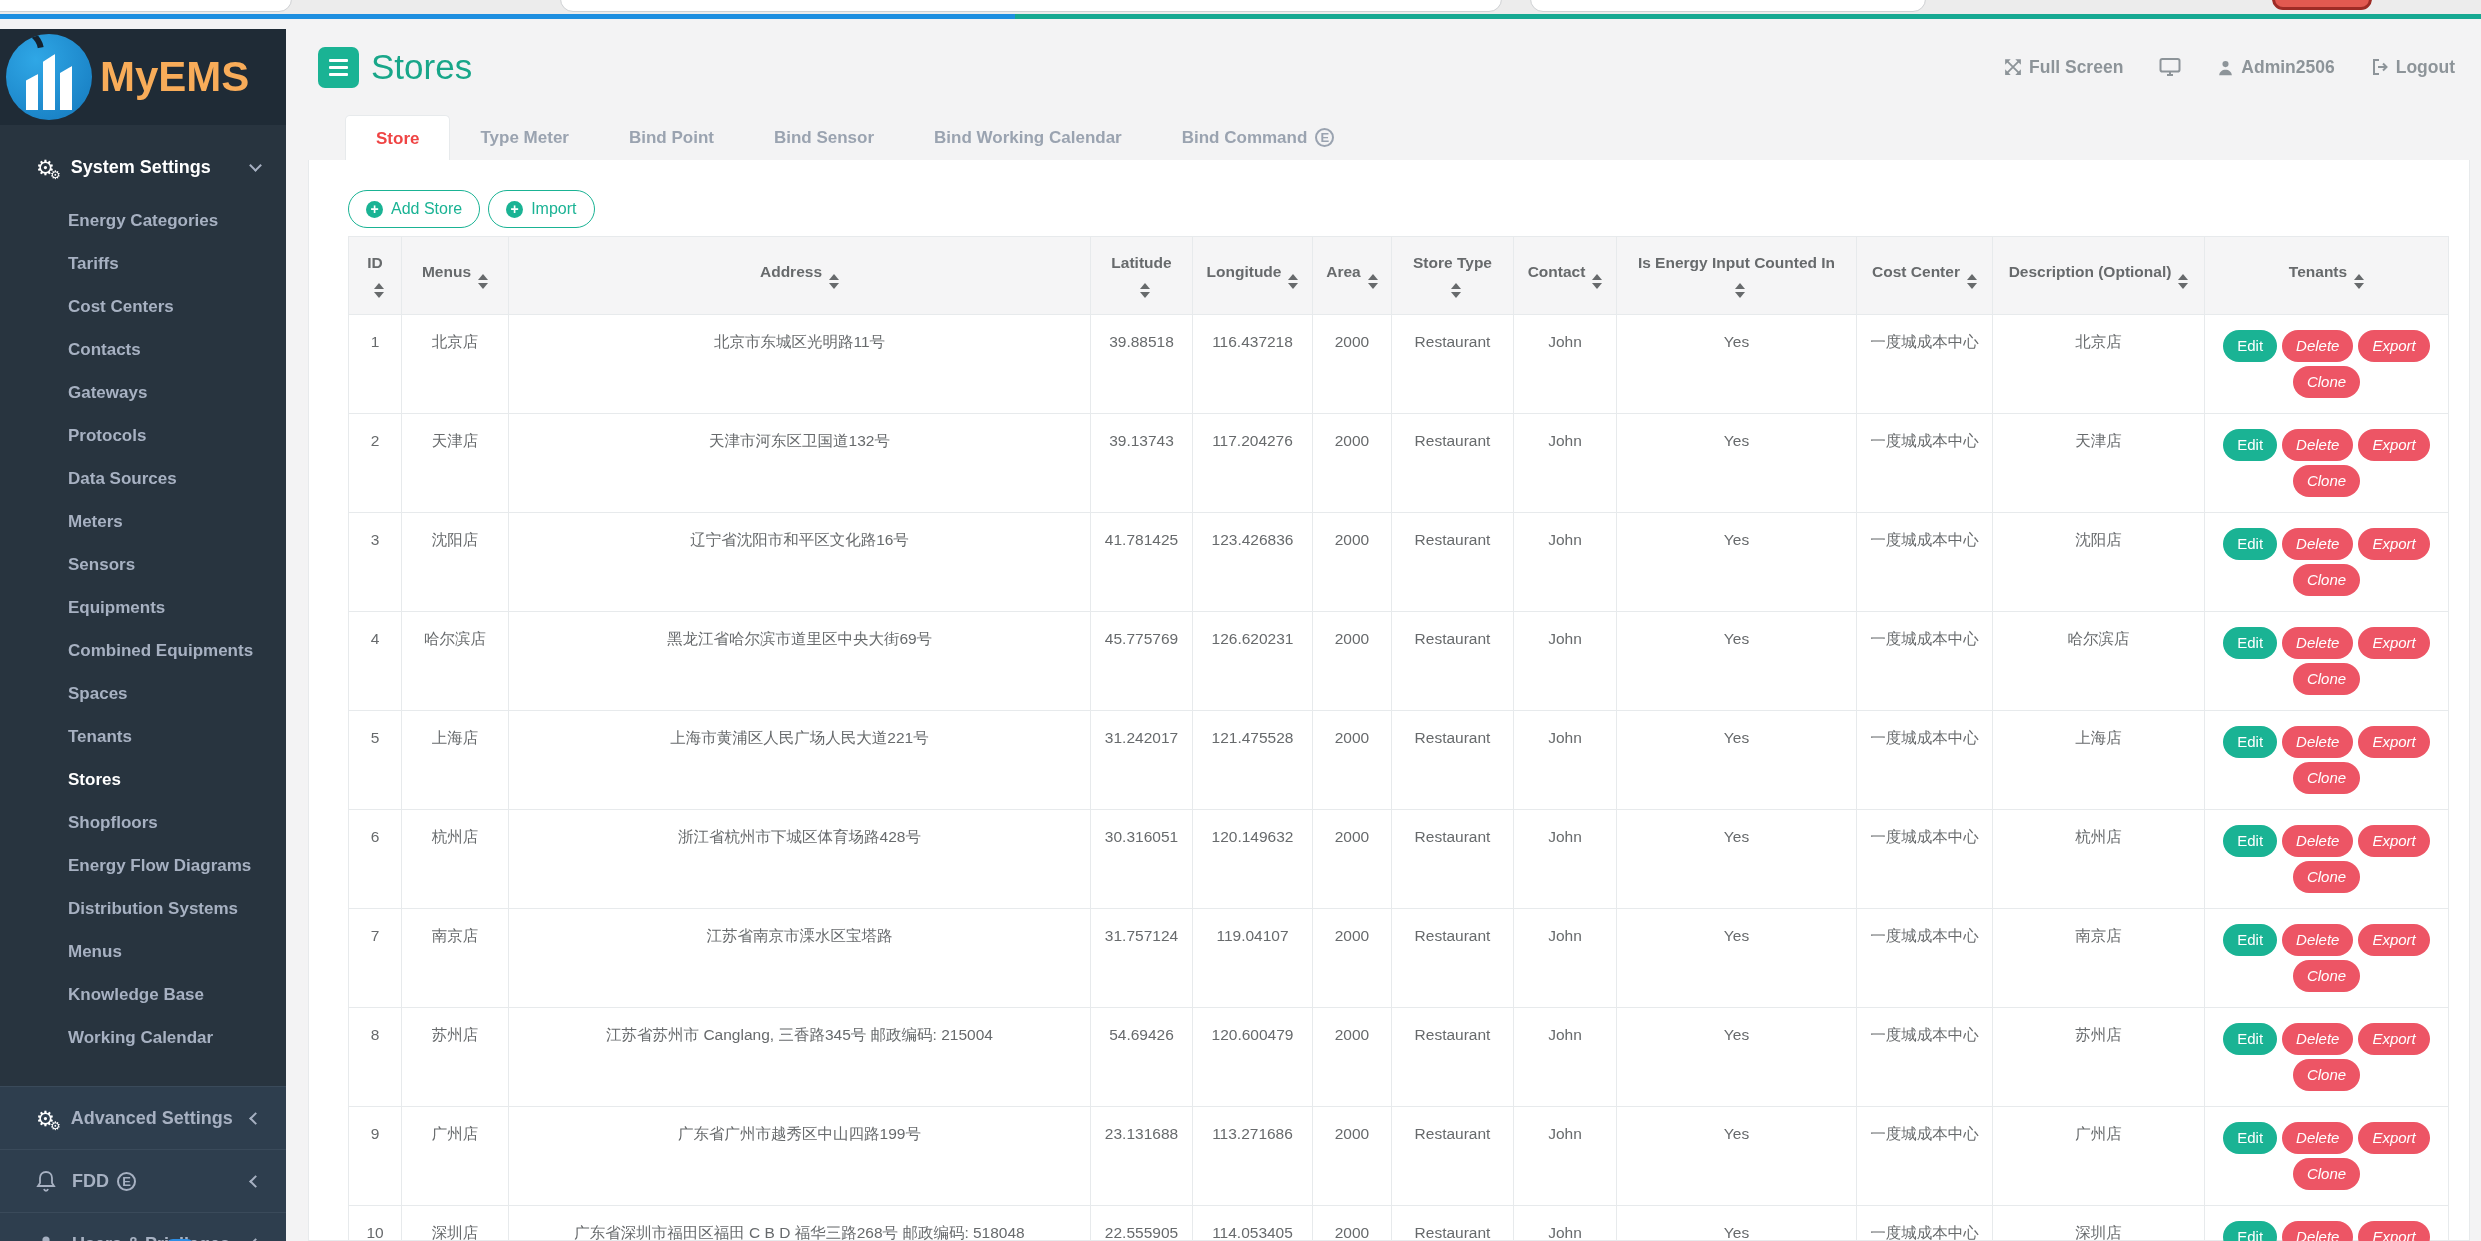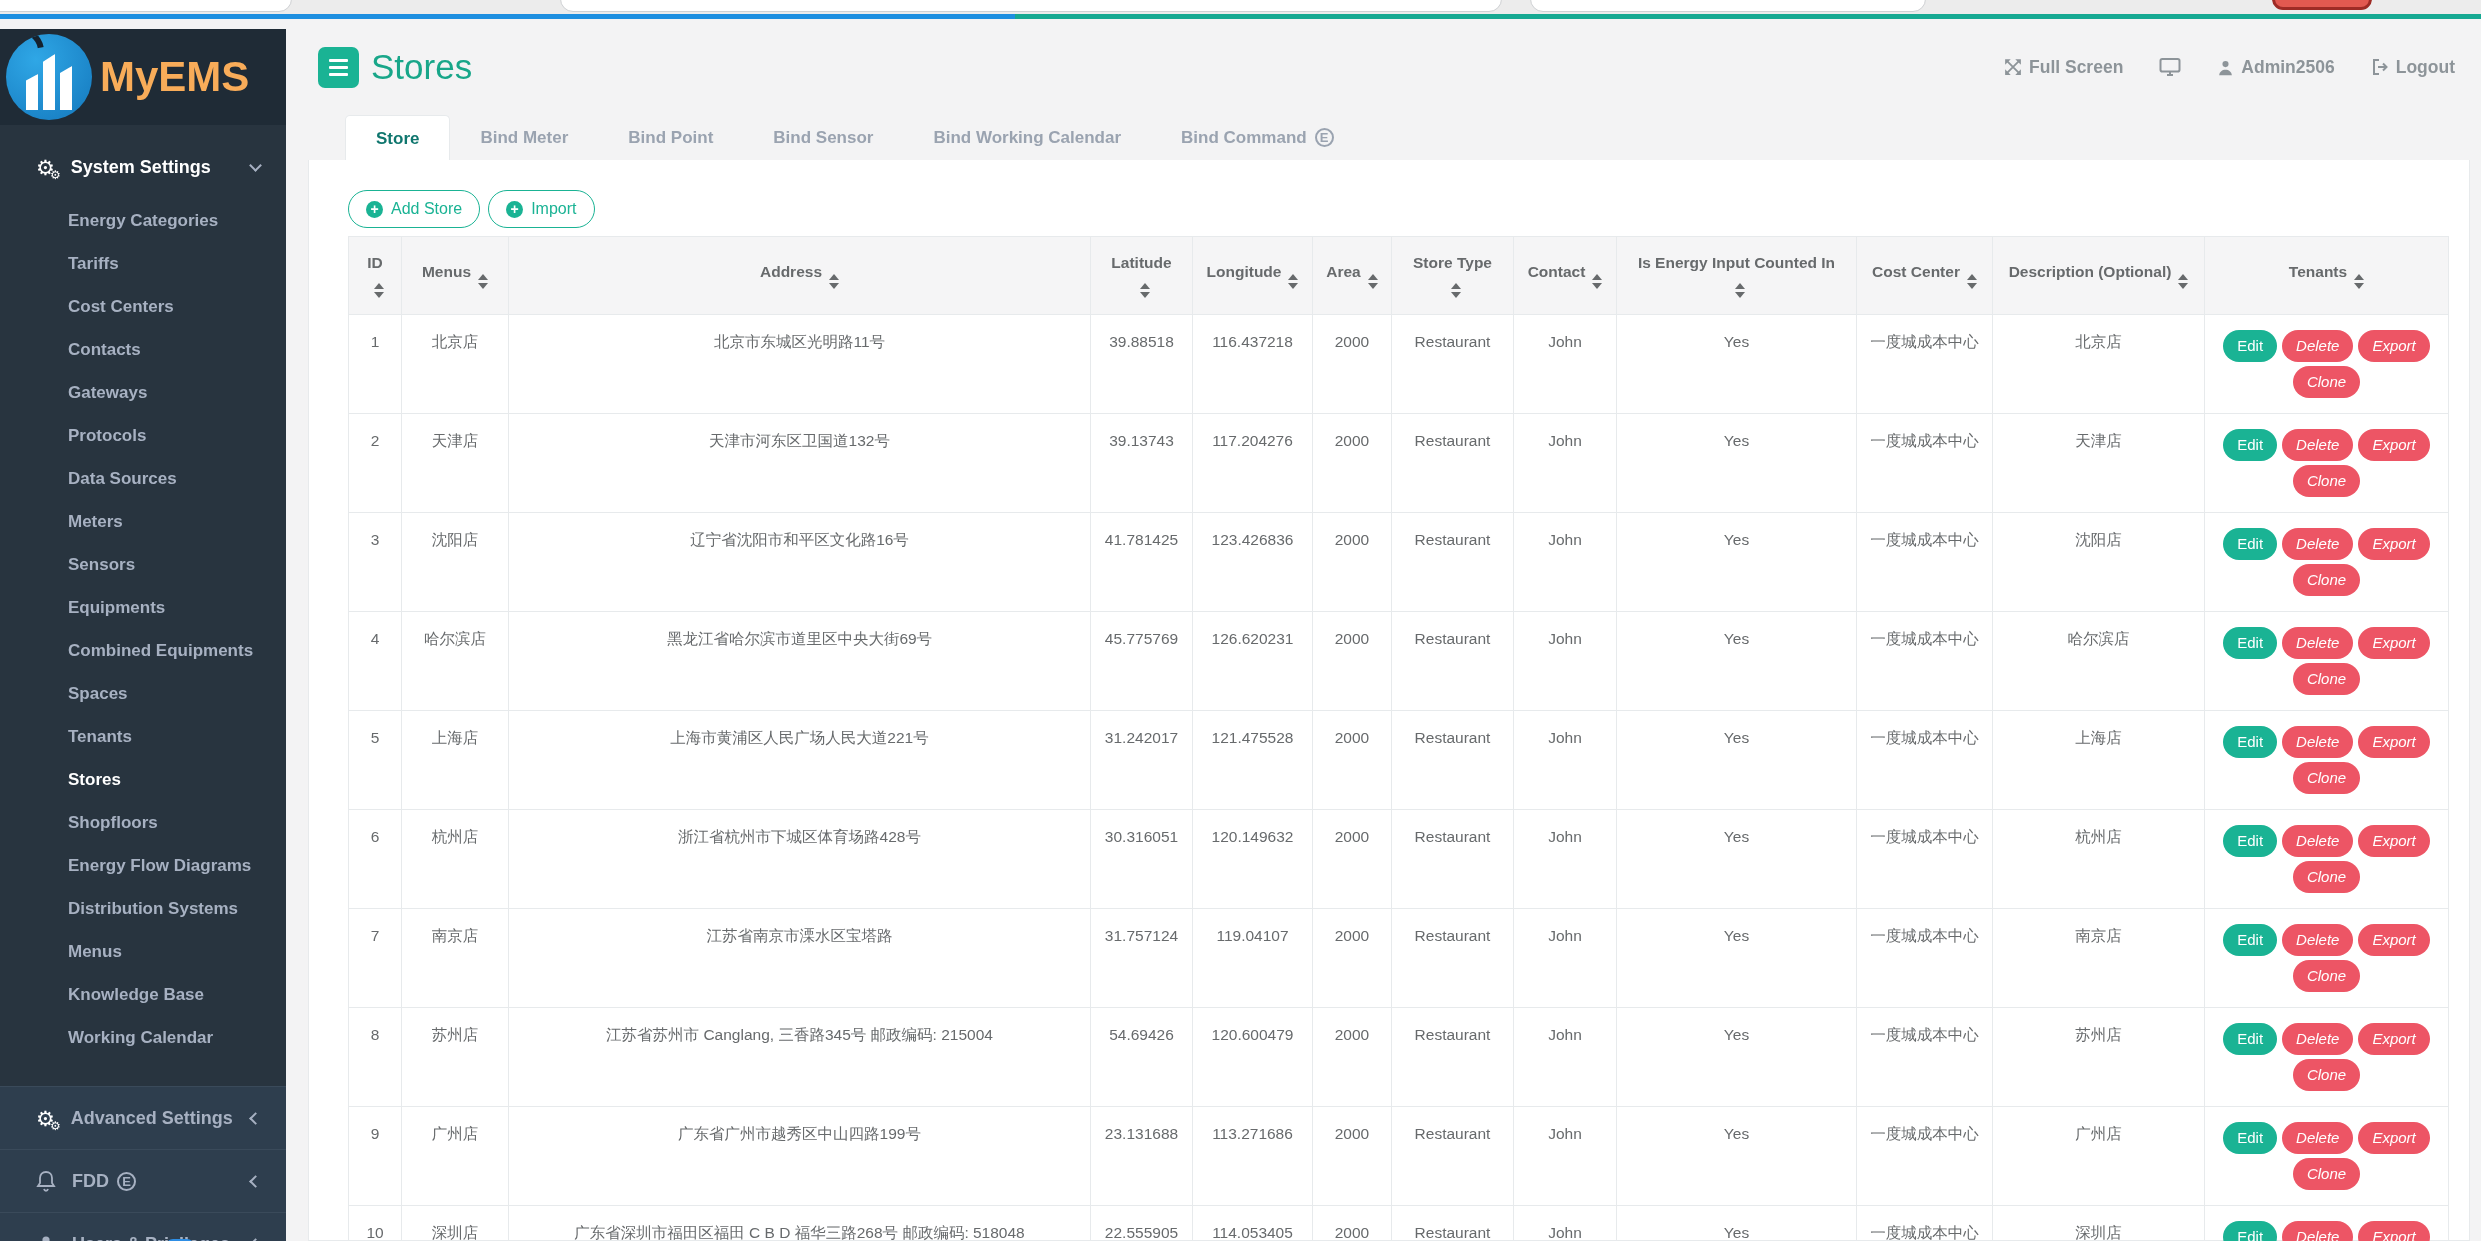--- a/index.html
+++ b/index.html
@@ -46,21 +46,21 @@
   .title-wrap{display:flex;align-items:center;gap:12px;flex:1;}
   .title-icon{width:41px;height:41px;border-radius:7px;background:#1ab394;display:flex;flex-direction:column;justify-content:center;align-items:center;gap:4px;}
   .title-icon span{display:block;width:19px;height:3px;background:#fff;border-radius:1px;}
   .page-title{font-size:35px;color:#18a689;font-weight:400;}
   .utilities{display:flex;align-items:center;gap:36px;color:#8d9499;font-size:17.5px;font-weight:bold;}
   .util{display:flex;align-items:center;gap:7px;cursor:pointer;}
   .util svg{display:block;}
 
   .tabs{display:flex;align-items:flex-end;height:45px;padding-left:59px;}
   .tab{height:45px;line-height:45px;padding:0 30px;font-size:17px;font-weight:bold;color:#9aa3b0;cursor:pointer;display:flex;align-items:center;gap:8px;}
-  .tab.active{background:#ffffff;color:#0f766e;border:1px solid #e7eaec;border-bottom:none;border-radius:5px 5px 0 0;}
+  .tab.active{background:#ffffff;color:#ef4444;border:1px solid #e7eaec;border-bottom:none;border-radius:5px 5px 0 0;}
 
   .panel{margin:0 11px 0 22px;background:#ffffff;border:1px solid #e7eaec;border-top:none;height:1081px;padding:30px 24px 0 39px;}
   .toolbar{display:flex;gap:8px;margin-bottom:8px;}
   .btn-outline{display:inline-flex;align-items:center;gap:8px;height:38px;padding:0 17px;border:1px solid #1ab394;color:#1ab394;background:#fff;border-radius:19px;font-size:16px;cursor:pointer;font-family:inherit;}
   .plus-circle{width:17px;height:17px;border-radius:50%;background:#1ab394;color:#fff;display:inline-flex;align-items:center;justify-content:center;font-size:14px;font-weight:bold;line-height:1;}
 
   table{border-collapse:collapse;table-layout:fixed;width:2100px;color:#676a6c;}
   th,td{border:1px solid #e7eaec;text-align:center;vertical-align:top;}
   thead th{background:#f5f5f6;height:78px;font-size:15.5px;font-weight:bold;padding:14px 13px;vertical-align:middle;}
   tbody td{height:79px;font-size:15.5px;padding:15px 10px;line-height:1.55;}
@@ -197,21 +197,21 @@
         <span>Logout</span>
       </div>
     </div>
   </div>
 
   <div class="tabs">
       <div class="tab active">
         <span>Store</span>
       </div>
       <div class="tab">
-        <span>Bind Meter</span>
+        <span>Type Meter</span>
       </div>
       <div class="tab">
         <span>Bind Point</span>
       </div>
       <div class="tab">
         <span>Bind Sensor</span>
       </div>
       <div class="tab">
         <span>Bind Working Calendar</span>
       </div>

